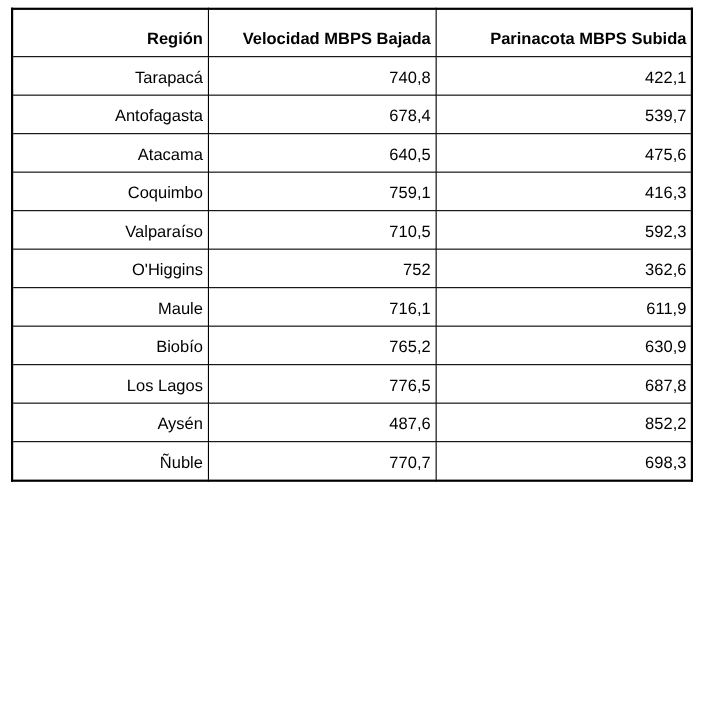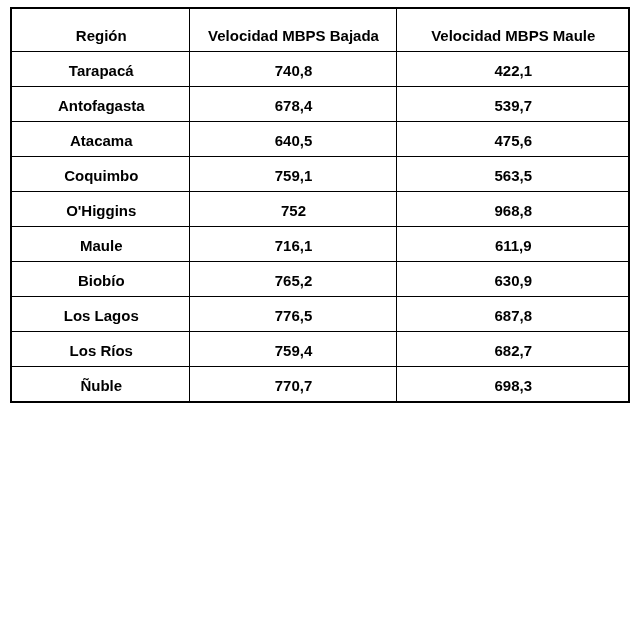--- a/index.html
+++ b/index.html
@@ -25,33 +25,33 @@
     border: 2px solid #000000;
   }
   col.c1 { width: 178px; }
   col.c2 { width: 207px; }
   col.c3 { width: 233px; }
   th, td {
     border: 1px solid #000000;
     color: #000000;
     font-size: 15px;
     line-height: 19px;
-    text-align: center;
+    text-align: right;
     vertical-align: bottom;
     padding: 0 4px 6px 6px;
     overflow: hidden;
     white-space: nowrap;
   }
   thead th {
     height: 36px;            
     font-weight: bold;
   }
   tbody td {
     height: 28px;            
-    font-weight: bold;
+    font-weight: normal;
   }
   tbody tr.tall td {
     height: 39px;            
   }
   tbody tr.tall td.region-cell {
     vertical-align: top;
     padding-top: 8px;
   }
 </style>
 </head>
@@ -61,21 +61,21 @@
   <table class="speed-table">
     <colgroup>
       <col class="c1">
       <col class="c2">
       <col class="c3">
     </colgroup>
     <thead>
       <tr>
         <th>Región</th>
         <th>Velocidad MBPS Bajada</th>
-        <th>Velocidad MBPS Maule</th>
+        <th>Parinacota MBPS Subida</th>
       </tr>
     </thead>
     <tbody id="table-body">
   <tr>
     <td class="region-cell">Tarapacá</td>
     <td class="num-cell">740,8</td>
     <td class="num-cell">422,1</td>
   </tr>
 
   <tr>
@@ -86,28 +86,33 @@
 
   <tr>
     <td class="region-cell">Atacama</td>
     <td class="num-cell">640,5</td>
     <td class="num-cell">475,6</td>
   </tr>
 
   <tr>
     <td class="region-cell">Coquimbo</td>
     <td class="num-cell">759,1</td>
-    <td class="num-cell">563,5</td>
+    <td class="num-cell">416,3</td>
   </tr>
 
+  <tr>
+    <td class="region-cell">Valparaíso</td>
+    <td class="num-cell">710,5</td>
+    <td class="num-cell">592,3</td>
+  </tr>
 
   <tr>
     <td class="region-cell">O'Higgins</td>
     <td class="num-cell">752</td>
-    <td class="num-cell">968,8</td>
+    <td class="num-cell">362,6</td>
   </tr>
 
   <tr>
     <td class="region-cell">Maule</td>
     <td class="num-cell">716,1</td>
     <td class="num-cell">611,9</td>
   </tr>
 
   <tr>
     <td class="region-cell">Biobío</td>
@@ -115,28 +120,28 @@
     <td class="num-cell">630,9</td>
   </tr>
 
 
   <tr>
     <td class="region-cell">Los Lagos</td>
     <td class="num-cell">776,5</td>
     <td class="num-cell">687,8</td>
   </tr>
 
+  <tr>
+    <td class="region-cell">Aysén</td>
+    <td class="num-cell">487,6</td>
+    <td class="num-cell">852,2</td>
+  </tr>
 
 
 
-  <tr>
-    <td class="region-cell">Los Ríos</td>
-    <td class="num-cell">759,4</td>
-    <td class="num-cell">682,7</td>
-  </tr>
 
 
   <tr>
     <td class="region-cell">Ñuble</td>
     <td class="num-cell">770,7</td>
     <td class="num-cell">698,3</td>
   </tr>
 </tbody>
   </table>
 </div>

